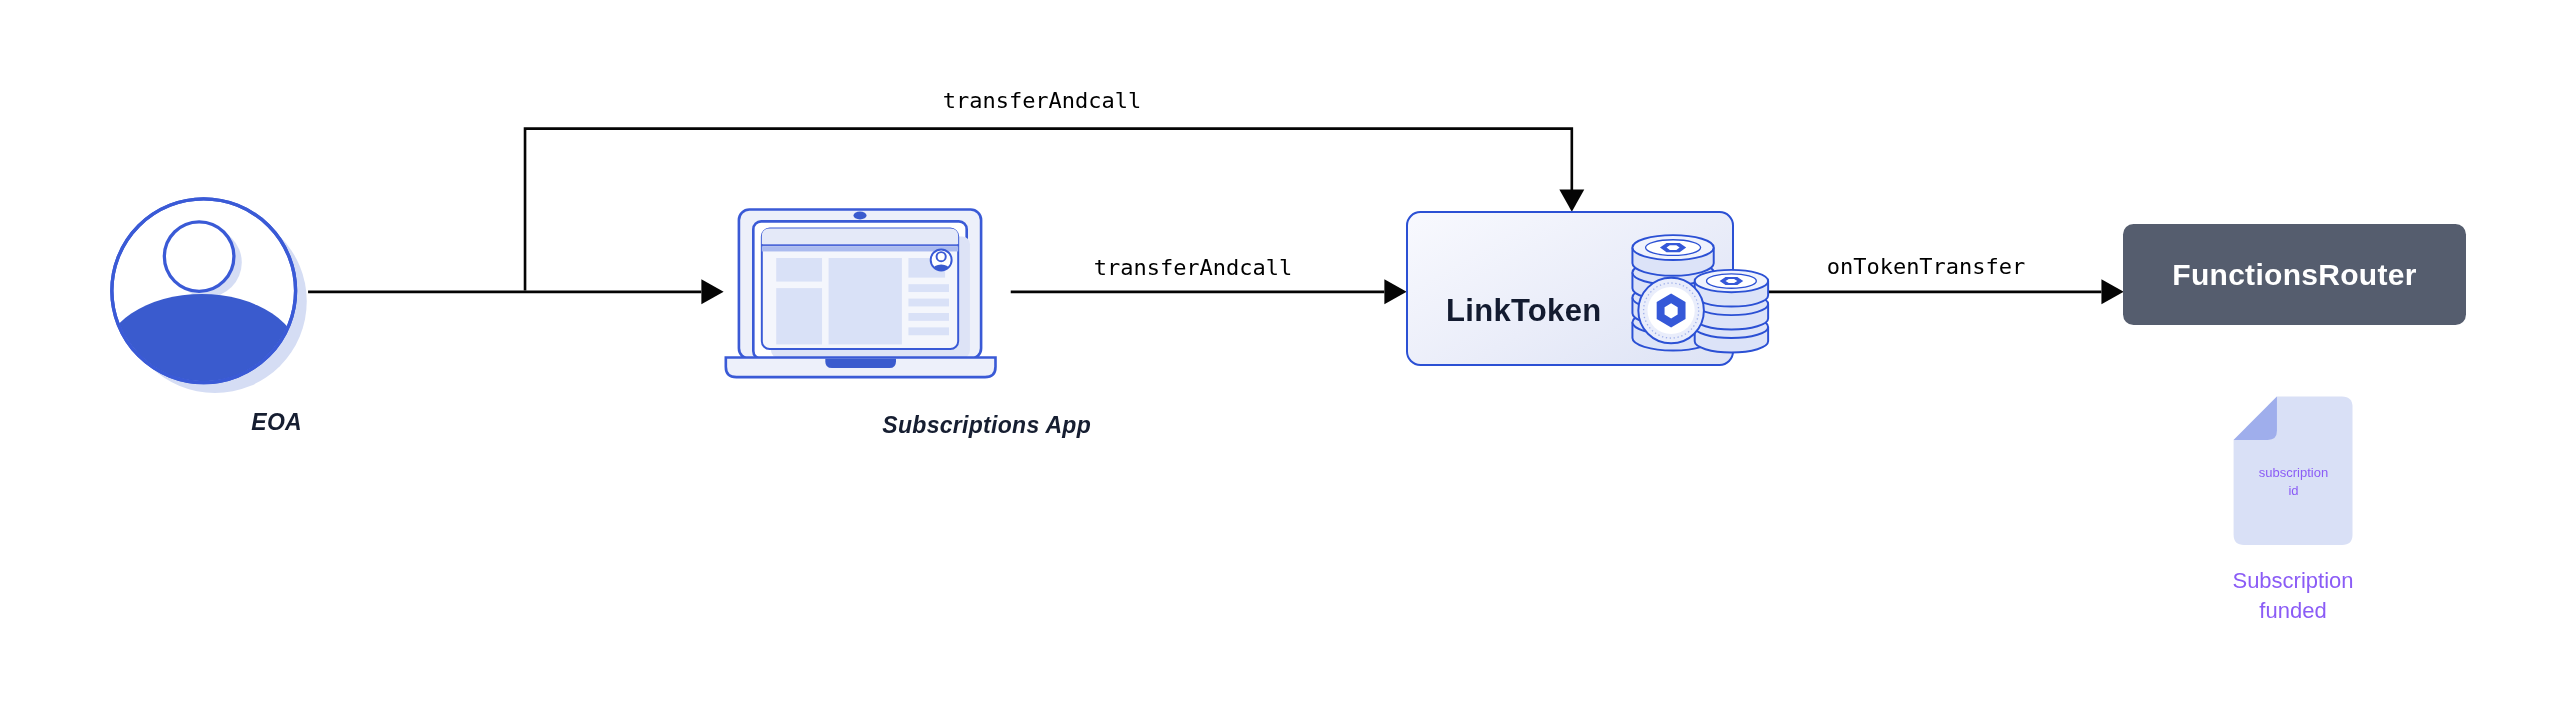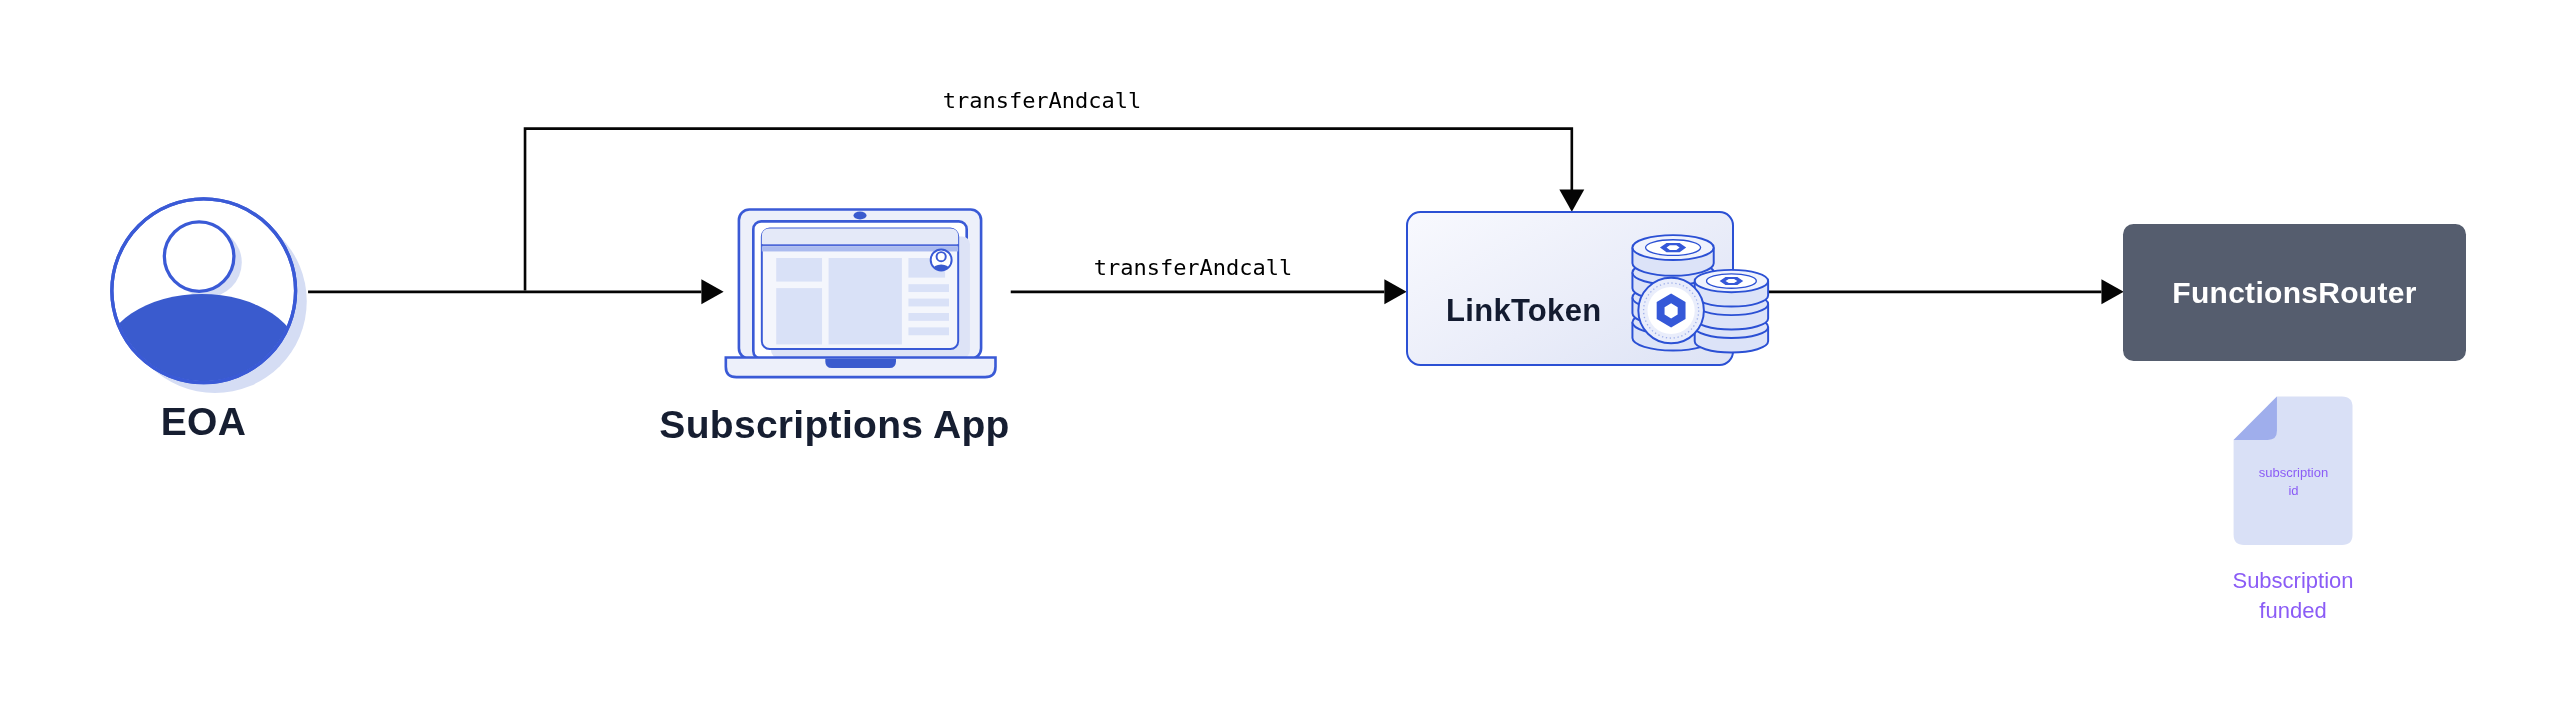--- a/index.html
+++ b/index.html
@@ -5,33 +5,33 @@
   :root{
     --ink:#161E31; --line:#050505;
     --blue-stroke:#3A5AD6; --blue-deep:#2B50D4; --blue-fill:#3A5BCE;
     --soft:#D5DDF4; --panel:#555D6E; --doc:#D9E0F6; --fold:#9FAEEC;
   }
   html,body{margin:0;padding:0;background:#fff;}
   .canvas{position:relative;width:2576px;height:718px;background:#fff;overflow:hidden;
           font-family:"Liberation Sans",sans-serif;}
   svg{display:block}
   .abs{position:absolute;}
-  .nodelabel{position:absolute;font-weight:bold;font-size:39px;line-height:34px;
-             color:var(--ink);text-align:center;letter-spacing:0.3px;}
+  .nodelabel{position:absolute;font-weight:bold;font-size:23px;line-height:34px;
+             color:var(--ink);text-align:right;letter-spacing:0.3px;font-style:italic;}
   .mono{position:absolute;font-family:"DejaVu Sans Mono",monospace;font-size:22px;
         line-height:30px;color:#000;text-align:center;white-space:nowrap;}
   .plain{position:absolute;color:#8b5cf6;text-align:center;}
   .doc-text{font-size:13px;line-height:17.7px;width:119px;}
   .caption{font-size:22px;line-height:30px;width:210px;}
   .linktoken-box{position:absolute;left:1406px;top:211px;width:328px;height:155px;
     box-sizing:border-box;border:2.6px solid var(--blue-deep);border-radius:14.4px;
     background:linear-gradient(150deg,#F8F9FE 0%,#EAEDF9 55%,#DDE3F5 100%);}
   .linktoken-label{position:absolute;left:38px;top:50%;transform:translateY(-50%);
     font-weight:bold;font-size:31px;color:#131B30;letter-spacing:0.3px;margin-top:22px;}
-  .router-box{position:absolute;left:2123px;top:224px;width:343px;height:137px;
+  .router-box{position:absolute;left:2123px;top:224px;width:343px;height:101px;
     background:var(--panel);border-radius:10.5px;display:flex;align-items:center;justify-content:center;}
   .router-label{color:#fff;font-weight:bold;font-size:30px;letter-spacing:0.3px;}
   
   .st{stroke:var(--blue-stroke);}
   .std{stroke:var(--blue-deep);}
   .f-white{fill:#fff}.f-soft{fill:var(--soft)}.f-blue{fill:var(--blue-fill)}
   .f-pale{fill:#EDF0FA}.f-screen{fill:#F4F6FC}.f-block{fill:#D9E1F7}
   .f-band{fill:#ABBBEF}.f-head{fill:#E4E9F8}.f-shadow{fill:#DDE3F6}
   .f-coin{fill:#DCE3F8}.f-cointop{fill:#EFF2FC}.f-hex{fill:#3558D8}
   .f-doc{fill:var(--doc)}.f-fold{fill:var(--fold)}.nf{fill:none}
@@ -57,20 +57,21 @@
       <polygon class="arrowhead" points="2146,445 2112,426 2112,464"></polygon>
     </g>
     <g>
       <line class="arrow" x1="2695" y1="445" x2="3206" y2="445"></line>
       <polygon class="arrowhead" points="3240,445 3206,426 3206,464"></polygon>
     </g>
   </svg>
 
   <div class="mono" style="left:911px;top:86px;width:262px">transferAndcall</div>
   <div class="mono" style="left:1062px;top:253px;width:262px">transferAndcall</div>
+  <div class="mono" style="left:1795px;top:252px;width:262px">onTokenTransfer</div>
 
   <svg class="abs" style="left:102px;top:189px" width="210" height="210" viewBox="0 0 320 320">
     <defs>
         <clipPath id="eoaClip">
           <circle cx="155" cy="155" r="138"></circle>
         </clipPath>
       </defs>
     <circle class="f-soft" cx="172" cy="171" r="140"></circle>
     <circle class="f-white st" cx="155" cy="155" r="140" stroke-width="5"></circle>
     <circle class="f-soft" cx="160" cy="112" r="53"></circle>
@@ -110,21 +111,21 @@
 
     <circle class="f-white st" cx="344" cy="93" r="16" stroke-width="3"></circle>
     <circle class="f-white st" cx="344" cy="88" r="7" stroke-width="3"></circle>
     <g clip-path="url(#avClip)">
         <ellipse class="f-blue" cx="344" cy="108" rx="13" ry="8"></ellipse>
       </g>
 
     <path class="f-pale st" d="M15,242 H427 V256 Q427,272 411,272 H31 Q15,272 15,256 Z" stroke-width="4"></path>
     <path class="f-blue" d="M167,244 H275 V248 Q275,258 265,258 H177 Q167,258 167,248 Z"></path>
   </svg>
-  <div class="nodelabel" style="left:638px;top:408px;width:393px">Subscriptions App</div>
+  <div class="nodelabel" style="left:698px;top:408px;width:393px">Subscriptions App</div>
 
   <div class="linktoken-box">
     <span class="linktoken-label">LinkToken</span>
   </div>
   <svg class="abs" style="left:1540px;top:220px" width="236" height="164" viewBox="0 0 360 250">
 
     <g class="std" stroke-width="3">
       <path class="f-coin" d="M141,156 v24 a62,19 0 0 0 124,0 v-24"></path>
       <ellipse class="f-coin" cx="203" cy="156" rx="62" ry="19"></ellipse>
       <path class="f-coin" d="M141,118 v24 a62,19 0 0 0 124,0 v-24"></path>

